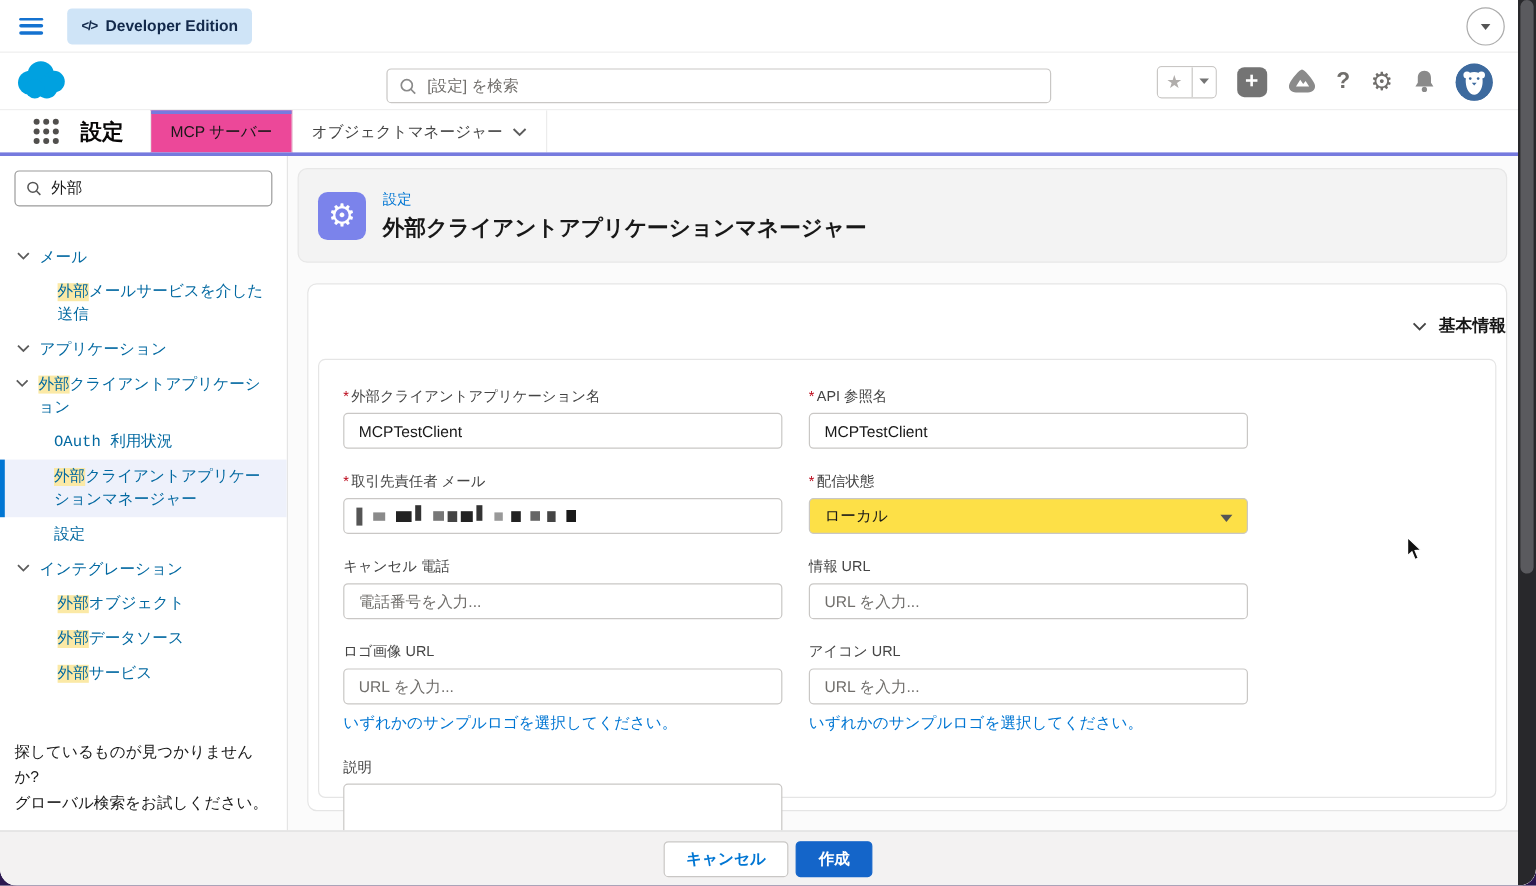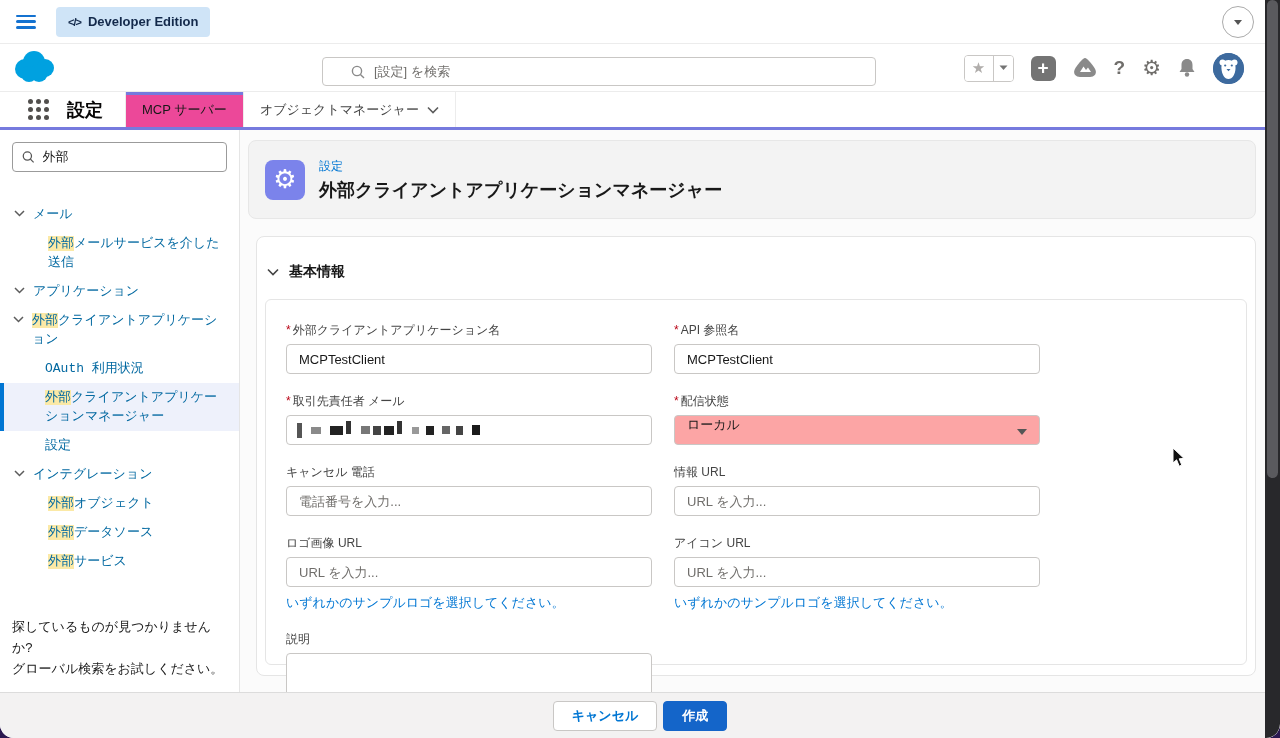--- a/index.html
+++ b/index.html
@@ -44,21 +44,21 @@
   
   .appheader {
     position:absolute; top:44px; left:0; right:0; height:48px;
     background:#fff; border-bottom:1px solid #ececec;
     display:flex; align-items:center;
   }
   .sf-logo { position:absolute; left:12px; top:6px; }
   .global-search {
     position:absolute; left:322px; top:13px; width:554px; height:29px;
     border:1px solid #c9c7c5; border-radius:4px; background:#fff;
-    display:flex; align-items:center; padding:0 28px; gap:9px;
+    display:flex; align-items:center; padding:0 10px; gap:9px;
   }
   .global-search input {
     border:none; outline:none; flex:1; font-size:13px; color:#181818;
     font-family:"Liberation Sans","DejaVu Sans",sans-serif; background:transparent;
   }
   .global-search input::placeholder { color:#706e6b; }
   .hdr-actions {
     position:absolute; right:36px; top:0; height:48px;
     display:flex; align-items:center; gap:17px;
   }
@@ -145,21 +145,21 @@
   .ph-text { margin-left:14px; }
   .ph-eyebrow { font-size:12px; color:#0176d3; cursor:pointer; }
   .ph-title { font-size:18px; font-weight:bold; color:#181818; margin-top:3px; }
 
   .form-card {
     position:absolute; left:16px; top:106px; width:1000px; height:440px;
     background:#fff; border:1px solid #e5e5e5; border-radius:8px;
   }
   .section-head {
     display:flex; align-items:center; gap:10px;
-    padding:26px 0 0 10px; font-size:14px; font-weight:bold; color:#181818; cursor:pointer;
+    padding:26px 0 0 10px; font-size:14px; font-weight:bold; color:#181818; cursor:pointer;justify-content:flex-end;
   }
   .fieldset {
     position:absolute; left:8px; right:8px; top:62px; bottom:10px;
     border:1px solid #e5e5e5; border-radius:6px;
     padding:22px 0 0 20px;
   }
   .grid { display:grid; grid-template-columns:366px 366px; column-gap:22px; row-gap:19px; }
   .field {}
   .flabel { font-size:12px; color:#444; margin-bottom:5px; }
   .req { color:#ba0517; margin-right:2px; }
@@ -182,22 +182,22 @@
   .redacted-box i:nth-child(6){width:8px;height:9px;background:#444;}
   .redacted-box i:nth-child(7){width:10px;height:9px;background:#222;}
   .redacted-box i:nth-child(8){width:5px;height:13px;background:#333;margin-top:-5px;}
   .redacted-box i:nth-child(9){width:7px;height:7px;background:#999;margin-left:7px;}
   .redacted-box i:nth-child(10){width:8px;height:9px;background:#222;margin-left:4px;}
   .redacted-box i:nth-child(11){width:8px;height:8px;background:#666;margin-left:5px;}
   .redacted-box i:nth-child(12){width:7px;height:9px;background:#444;margin-left:3px;}
   .redacted-box i:nth-child(13){width:8px;height:10px;background:#1a1a1a;margin-left:6px;}
   .combobox {
     position:relative; width:100%; height:30px; border:1px solid #c9c7c5; border-radius:4px;
-    display:flex; padding:0 12px; font-size:13px; color:#181818;
-    background:#fca5a5; cursor:pointer;
+    display:flex; align-items:center; padding:0 12px; font-size:13px; color:#181818;
+    background:#fde047; cursor:pointer;
   }
   .combobox .caret {
     position:absolute; right:12px; top:13px;
     width:0; height:0; border-left:5px solid transparent; border-right:5px solid transparent;
     border-top:6px solid #555;
   }
   .helper-link { margin-top:7px; font-size:13px; color:#0176d3; cursor:pointer; }
   .ftextarea {
     position:relative; width:366px; height:52px; border:1px solid #c9c7c5; border-radius:4px; background:#fff;
   }

